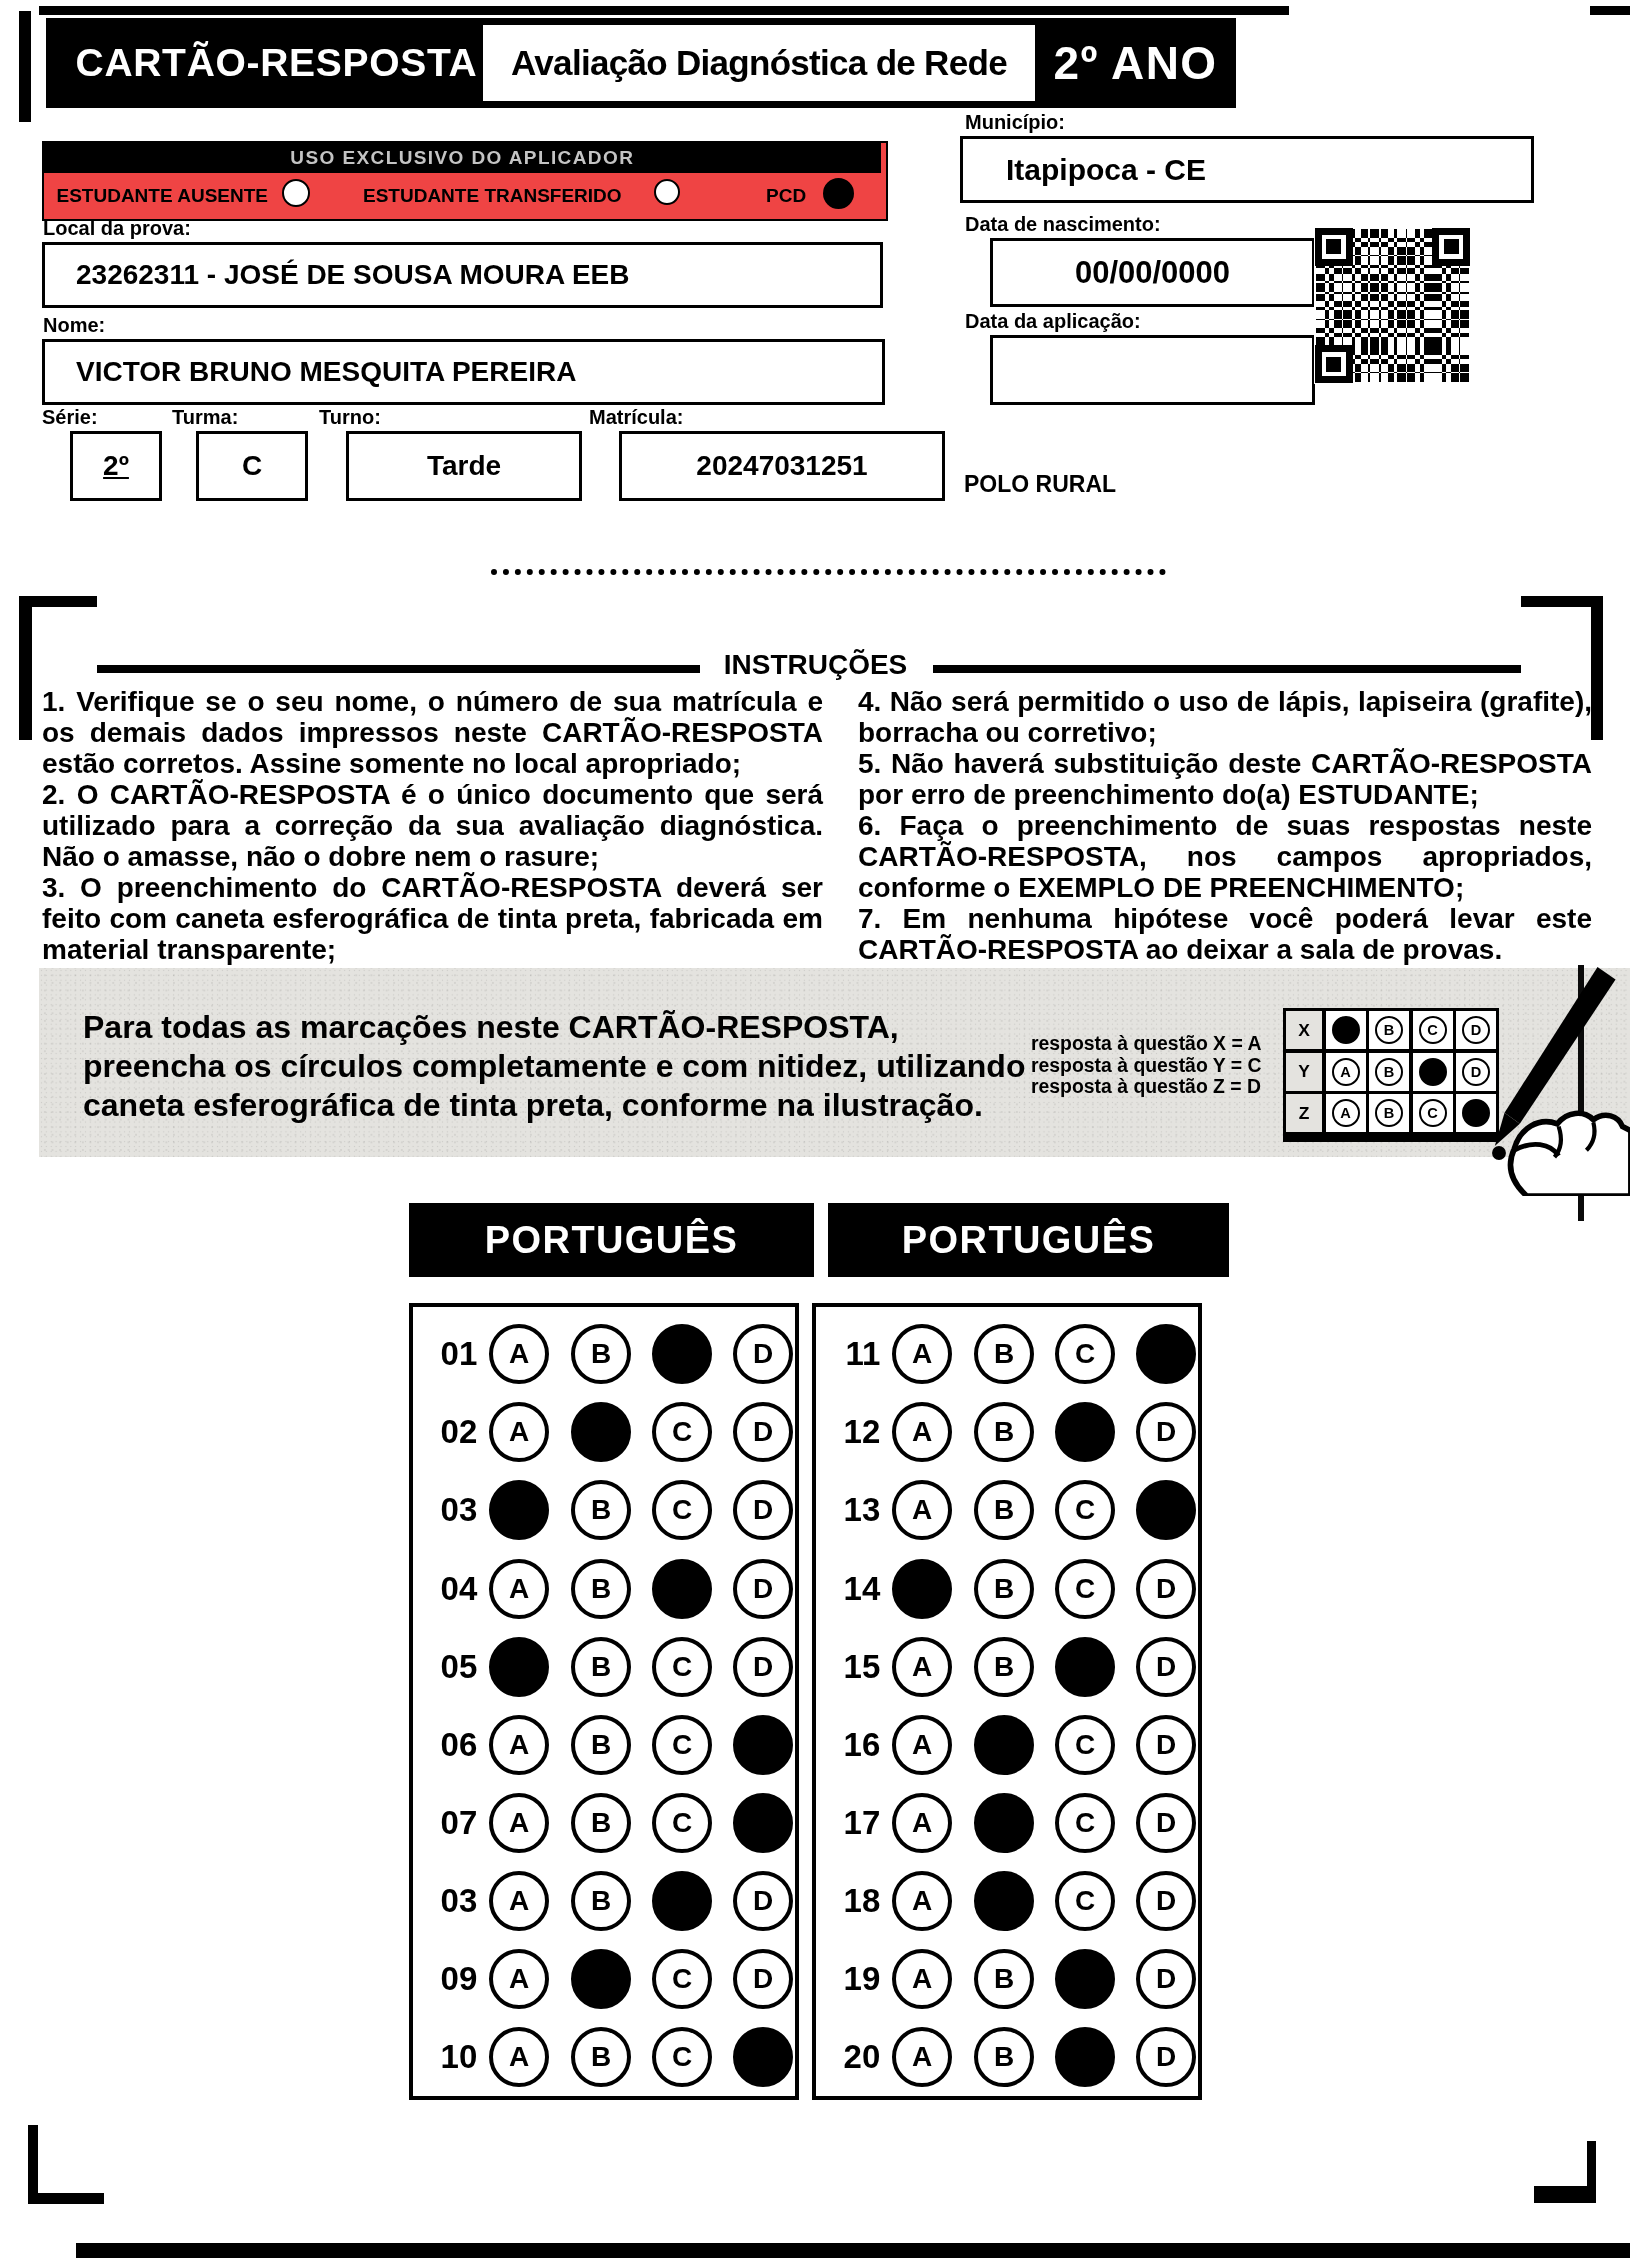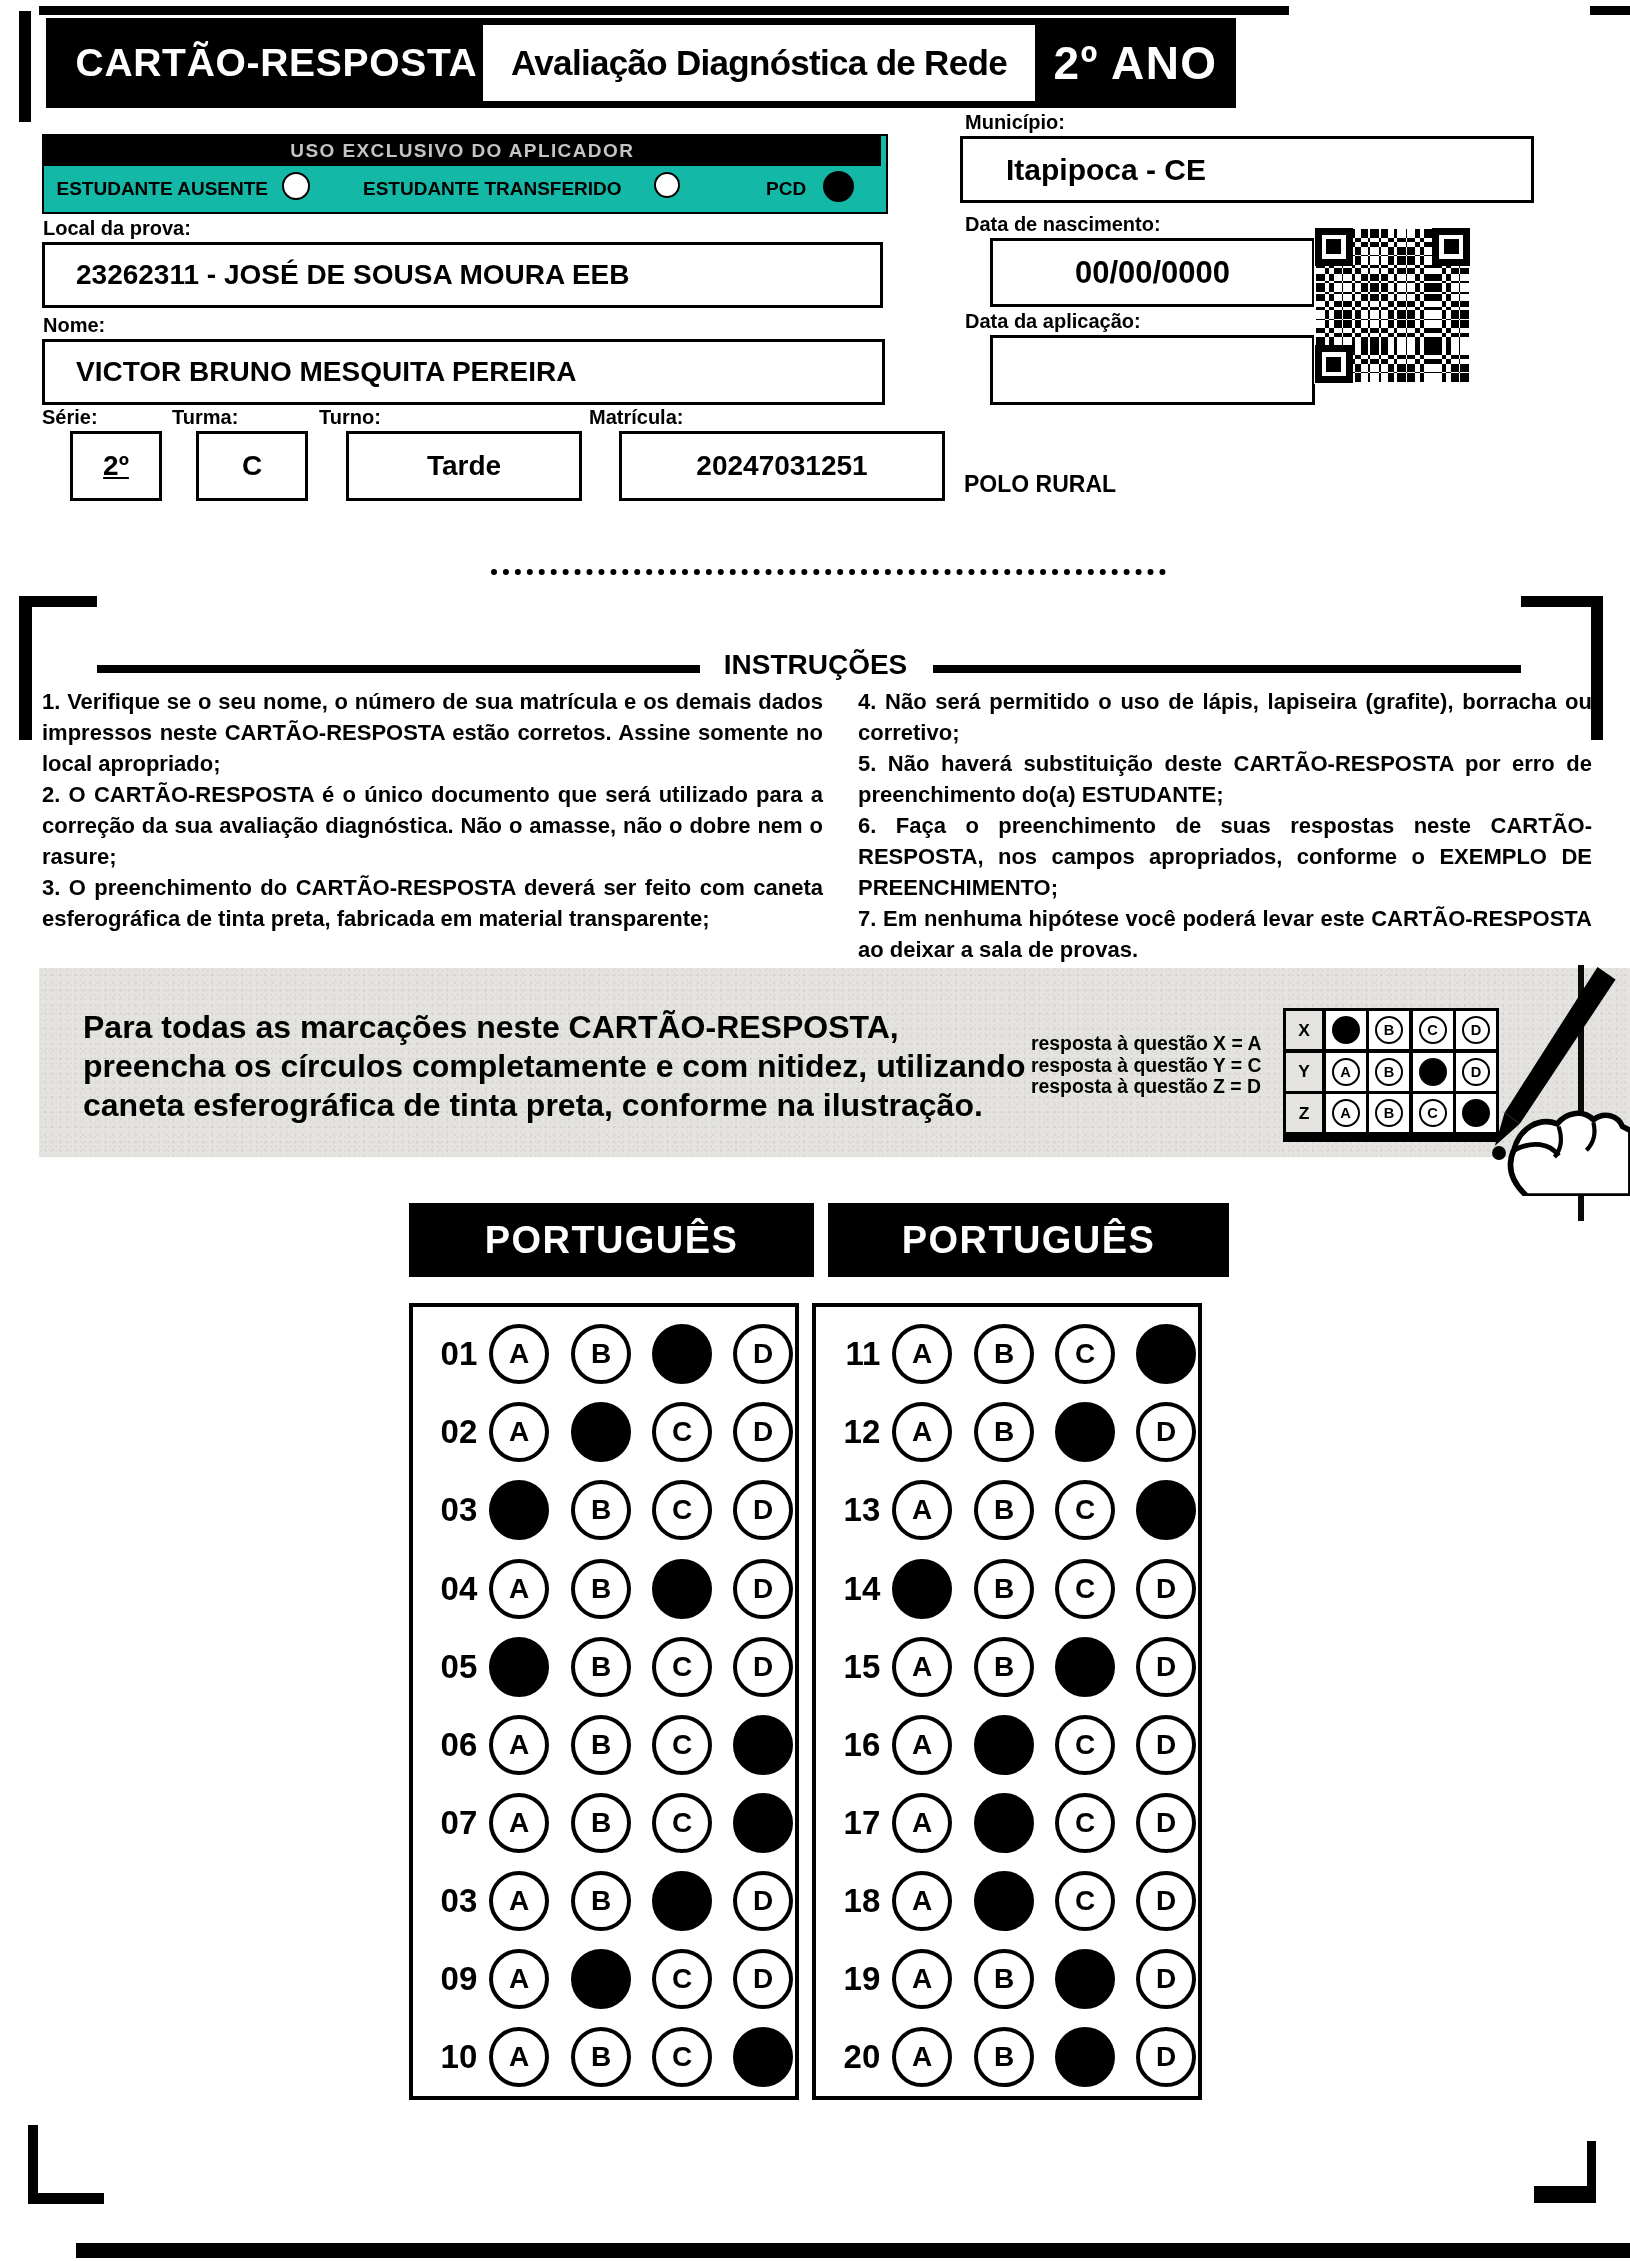--- a/index.html
+++ b/index.html
@@ -23,36 +23,36 @@
   .assess-box span{font-size:35px;font-weight:bold;letter-spacing:-0.7px;}
   .grade{flex:1;display:flex;align-items:center;justify-content:center;color:#fff;font-size:46px;font-weight:bold;letter-spacing:1.4px;}
 
   
   .lbl{position:absolute;font-size:20px;font-weight:bold;white-space:nowrap;}
   .fbox{position:absolute;border:3.5px solid #000;background:#fff;display:flex;align-items:center;}
   .fval{font-size:28px;font-weight:bold;white-space:nowrap;}
   .center{justify-content:center;margin-left:30px;}
 
   
-  .uso-box{left:42px;top:134px;width:842px;height:76px;border:2.8px solid #000;background:#14b8a6;text-align:center;}
+  .uso-box{left:42px;top:141px;width:842px;height:76px;border:2.8px solid #000;background:#ef4444;text-align:center;}
   .uso-bar{position:absolute;left:-0.7px;top:-0.7px;width:838px;height:31px;background:#000;
            display:flex;align-items:center;justify-content:center;color:#c4c4c4;
            font-size:19px;font-weight:bold;letter-spacing:1.4px;}
   .opt-lbl{position:absolute;top:42px;font-size:19px;font-weight:bold;}
   .opt-circ{position:absolute;top:36px;width:28px;height:28px;border:2.8px solid #000;border-radius:50%;box-sizing:border-box;background:#fff;}
   .opt-circ.filled{background:#000;}
 
   
   .sig-line{left:491px;top:569px;width:675px;border-top:6.3px dotted #000;}
   .sig-lbl{left:491px;top:585px;width:675px;text-align:center;font-size:20px;font-weight:bold;}
 
   
   .instr-title{left:708px;top:649px;width:215px;text-align:center;font-size:28px;font-weight:bold;}
   .rule{position:absolute;height:7.6px;background:#000;}
-  .instr-col{position:absolute;top:686px;font-size:22px;font-weight:bold;line-height:31px;text-align:justify;}
+  .instr-col{position:absolute;top:686px;font-size:28px;font-weight:bold;line-height:31px;text-align:justify;}
   .instr-col p{margin:0;}
 
   
   .band{left:39px;top:968px;width:1592px;height:189px;background-color:#e4e3df;
         background-image:radial-gradient(rgba(0,0,0,0.10) 0.7px,transparent 1px),
                          radial-gradient(rgba(0,0,0,0.07) 0.7px,transparent 1.1px);
         background-size:4.9px 4.9px,7.6px 7.6px;background-position:0 0,2.1px 3.5px;}
   .band-text{left:83px;top:1008px;width:951px;font-size:32px;font-weight:bold;line-height:39px;}
   .legend{left:1031px;top:1033px;font-size:19.4px;font-weight:bold;line-height:21.5px;white-space:nowrap;}
   .vline{left:1578px;top:965px;width:6.3px;height:256px;background:#0a0a0a;}

